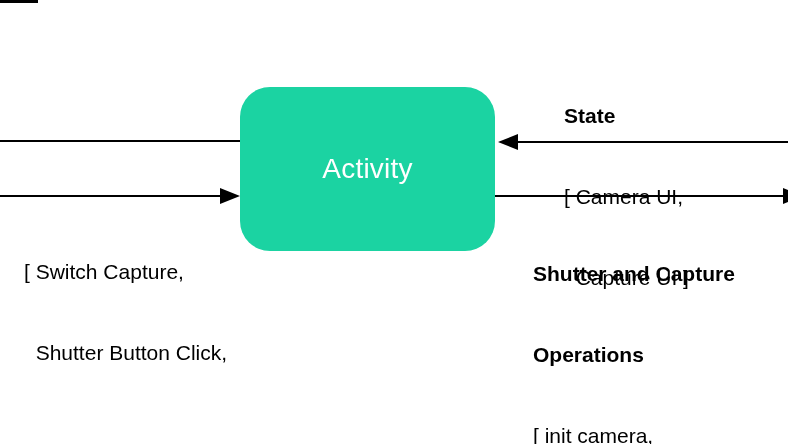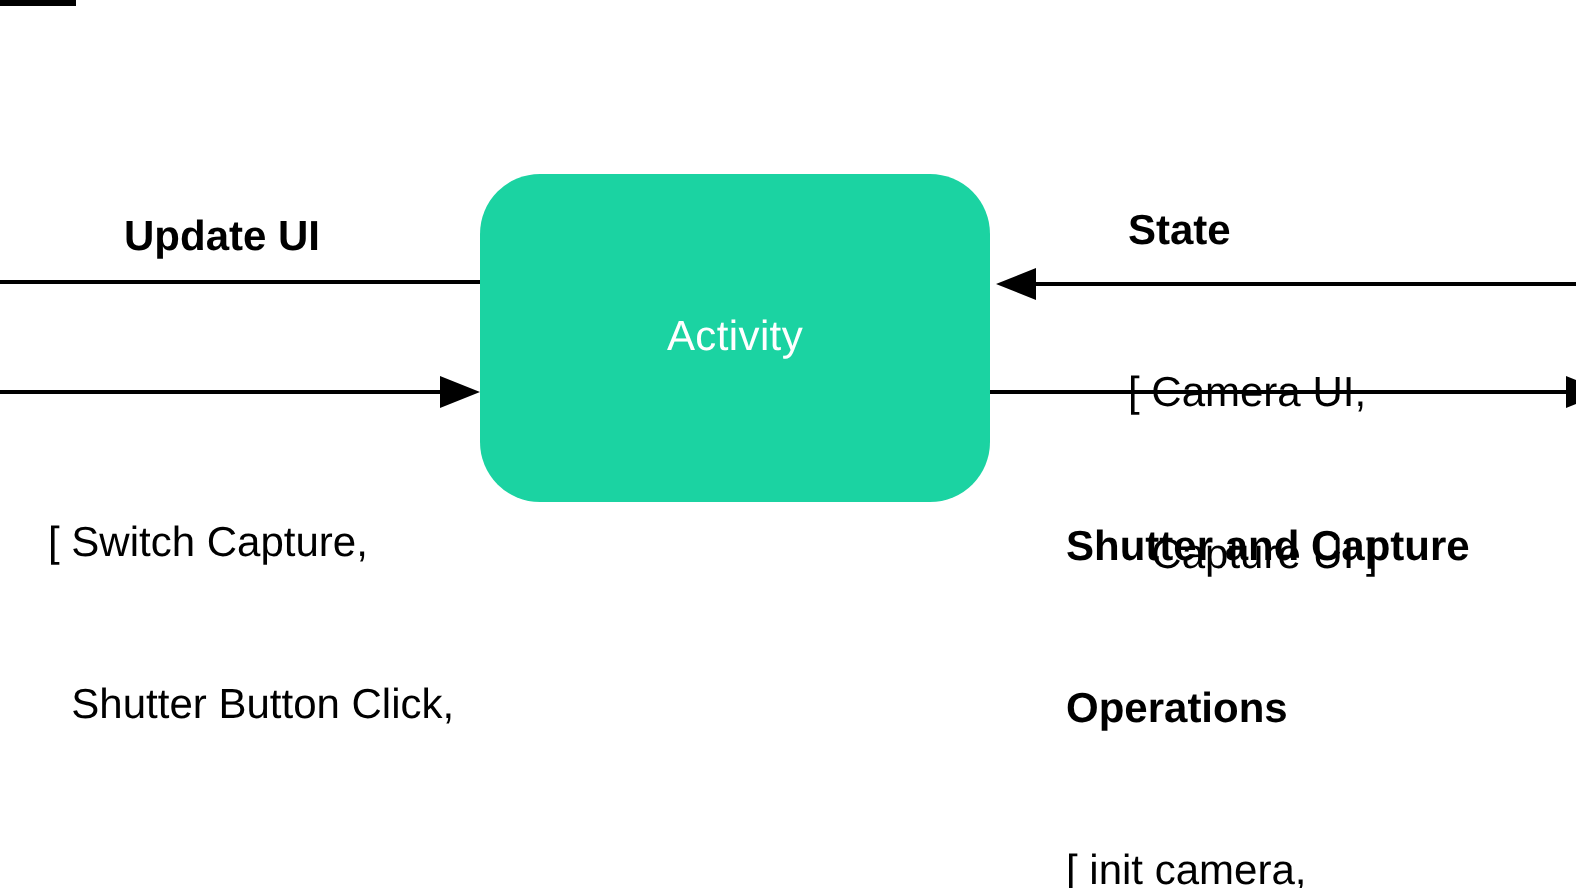--- a/index.html
+++ b/index.html
@@ -23,21 +23,21 @@
     left: 240px; top: 87px;
     width: 255px; height: 164px;
     border-radius: 30px;
     background: #1BD3A2;
     display: flex;
     align-items: center;
     justify-content: center;
   }
   .node-label {
     color: #ffffff;
-    font-size: 21px;
+    font-size: 28px;
     letter-spacing: 0.2px;
   }
   .h-line {
     position: absolute;
     height: 2px;
     background: #000000;
   }
   .line-update-ui { left: 0; top: 140px; width: 240px; }
   .line-actions   { left: 0; top: 195px; width: 224px; }
   .line-state     { left: 514px; top: 141px; width: 274px; }
@@ -70,21 +70,20 @@
 
 <div class="canvas">
 
   <div class="edge-artifact"></div>
 
   <div class="node" style="background: rgb(27, 211, 162);">
     <span class="node-label" style="color: rgb(255, 255, 255);">Activity</span>
   </div>
 
   <div class="h-line line-update-ui"></div>
-  <div class="label-block bold lbl-update-ui">Update UI</div>
 
   <div class="h-line line-actions"></div>
   <div class="arrow-right head-actions"></div>
   <div class="label-block blk-actions">
     <div>[ Switch Capture,</div>
     <div>  Shutter Button Click,</div>
     
     
     
   </div>

